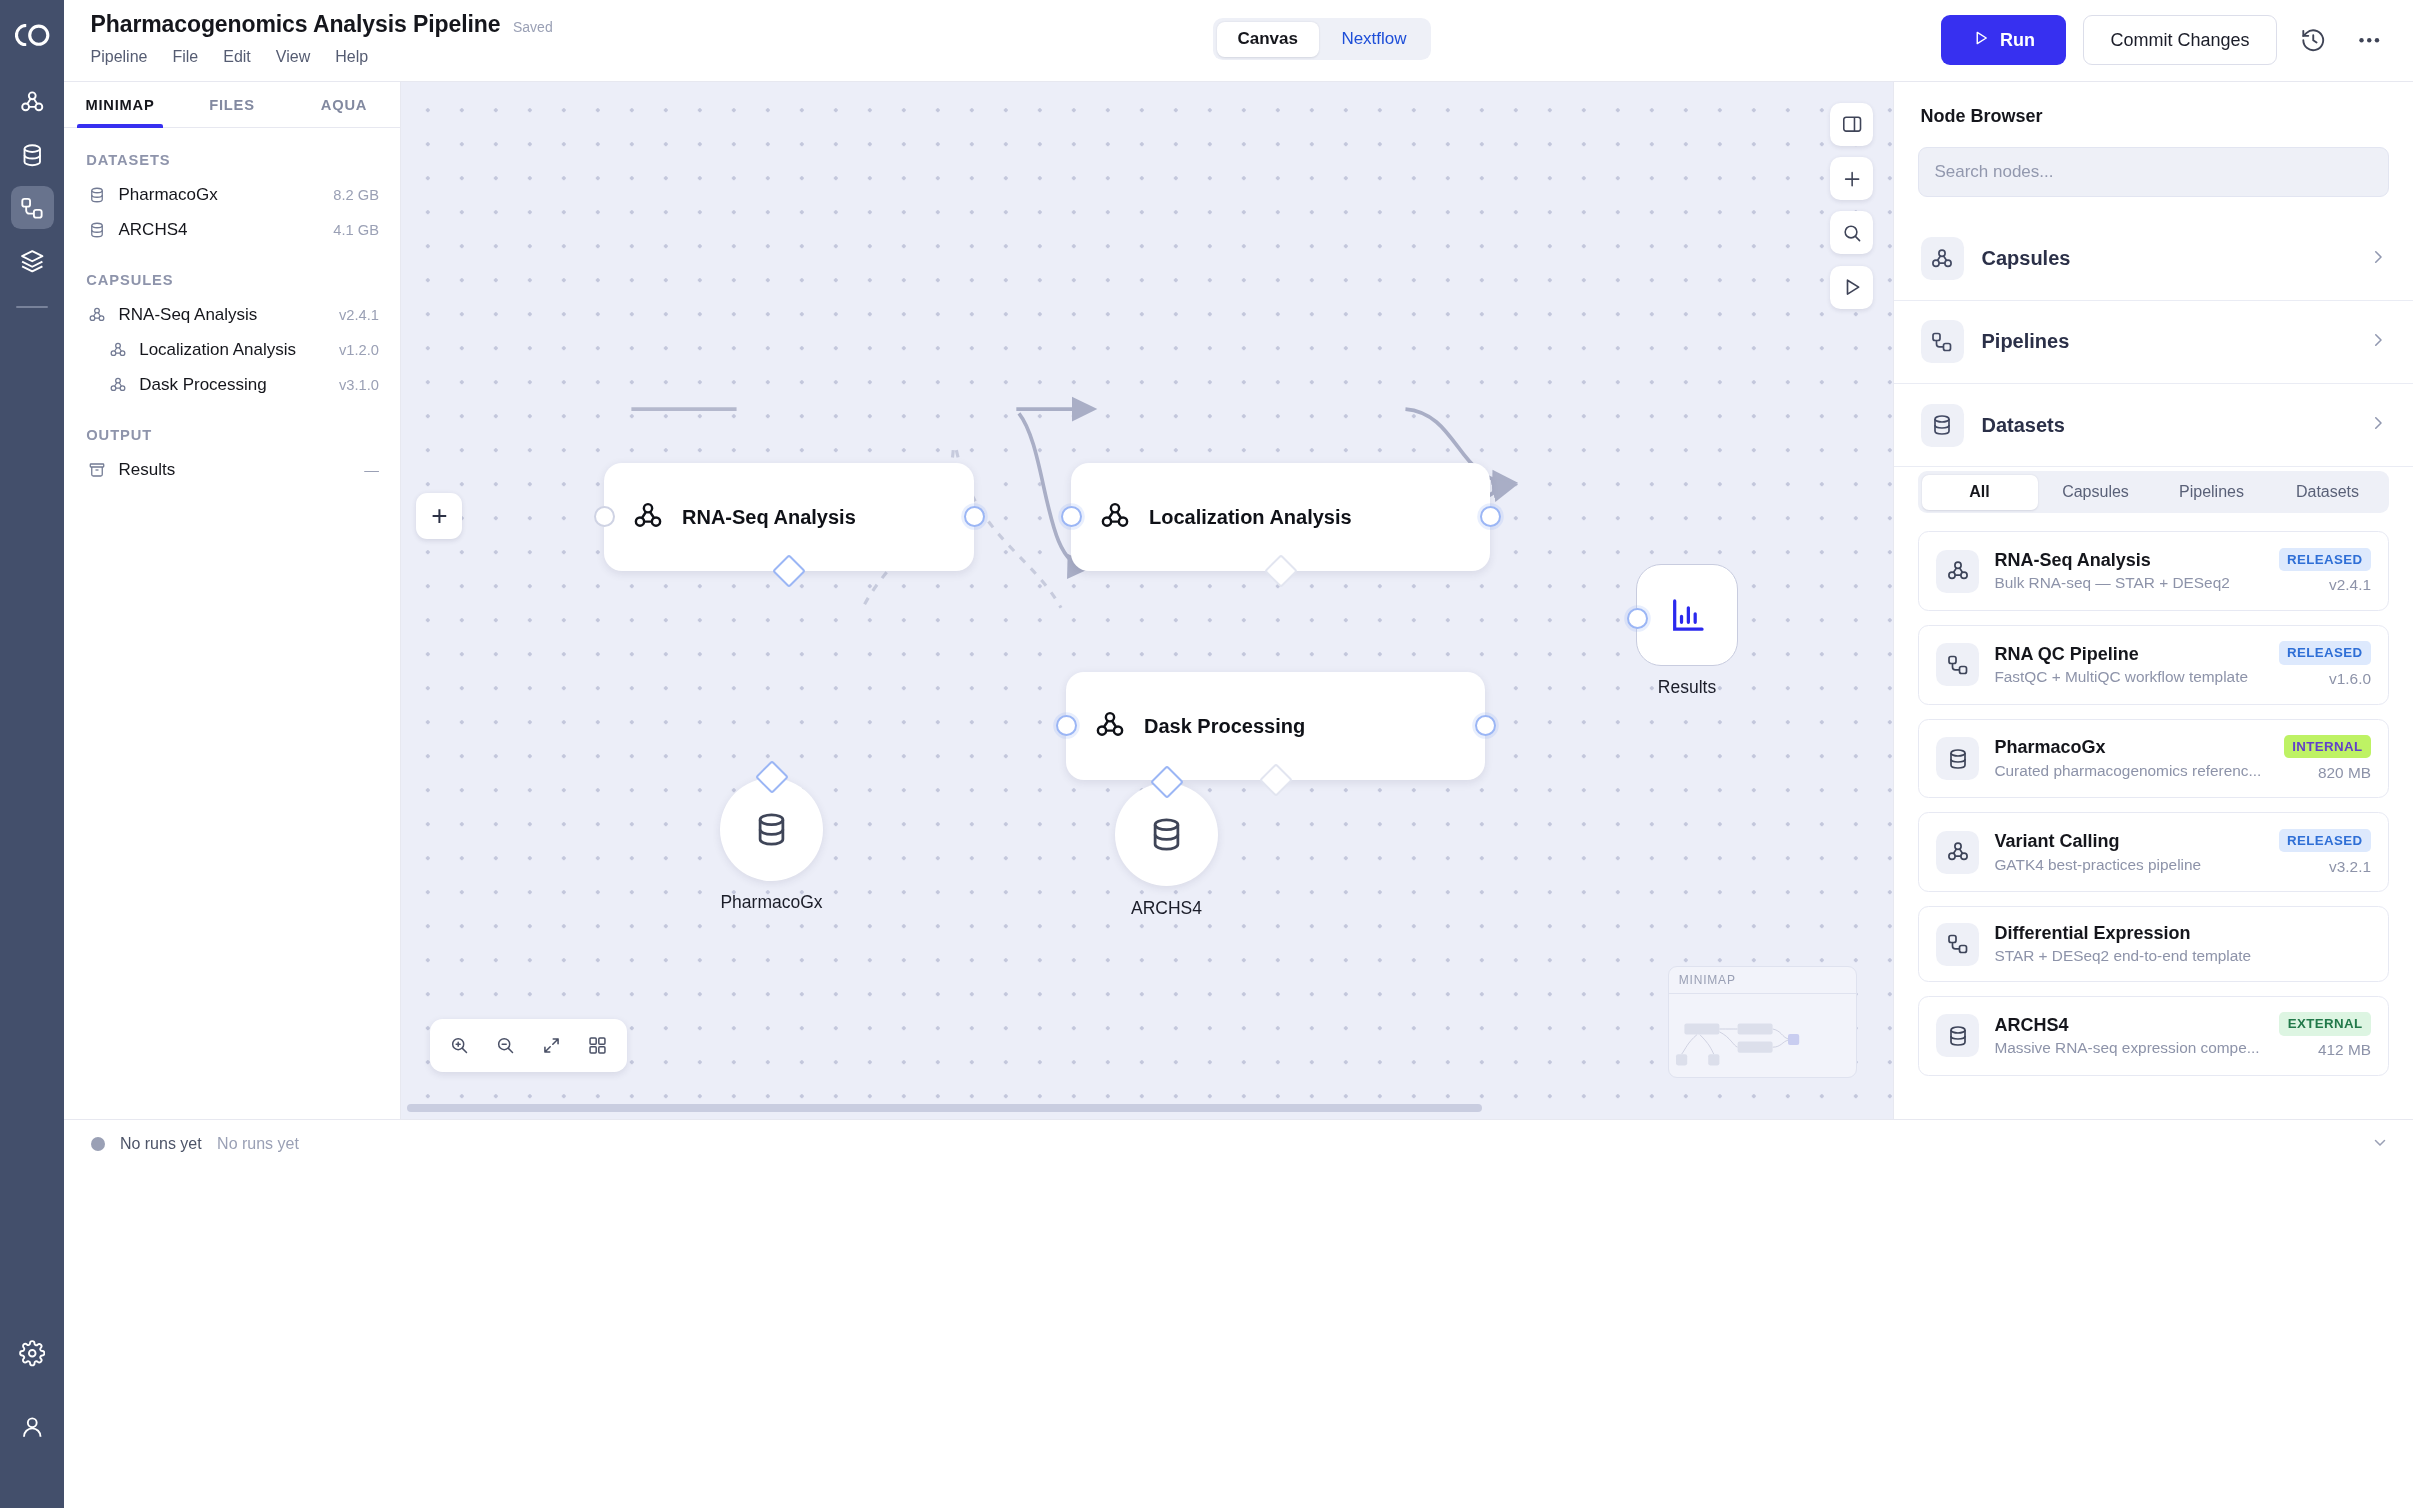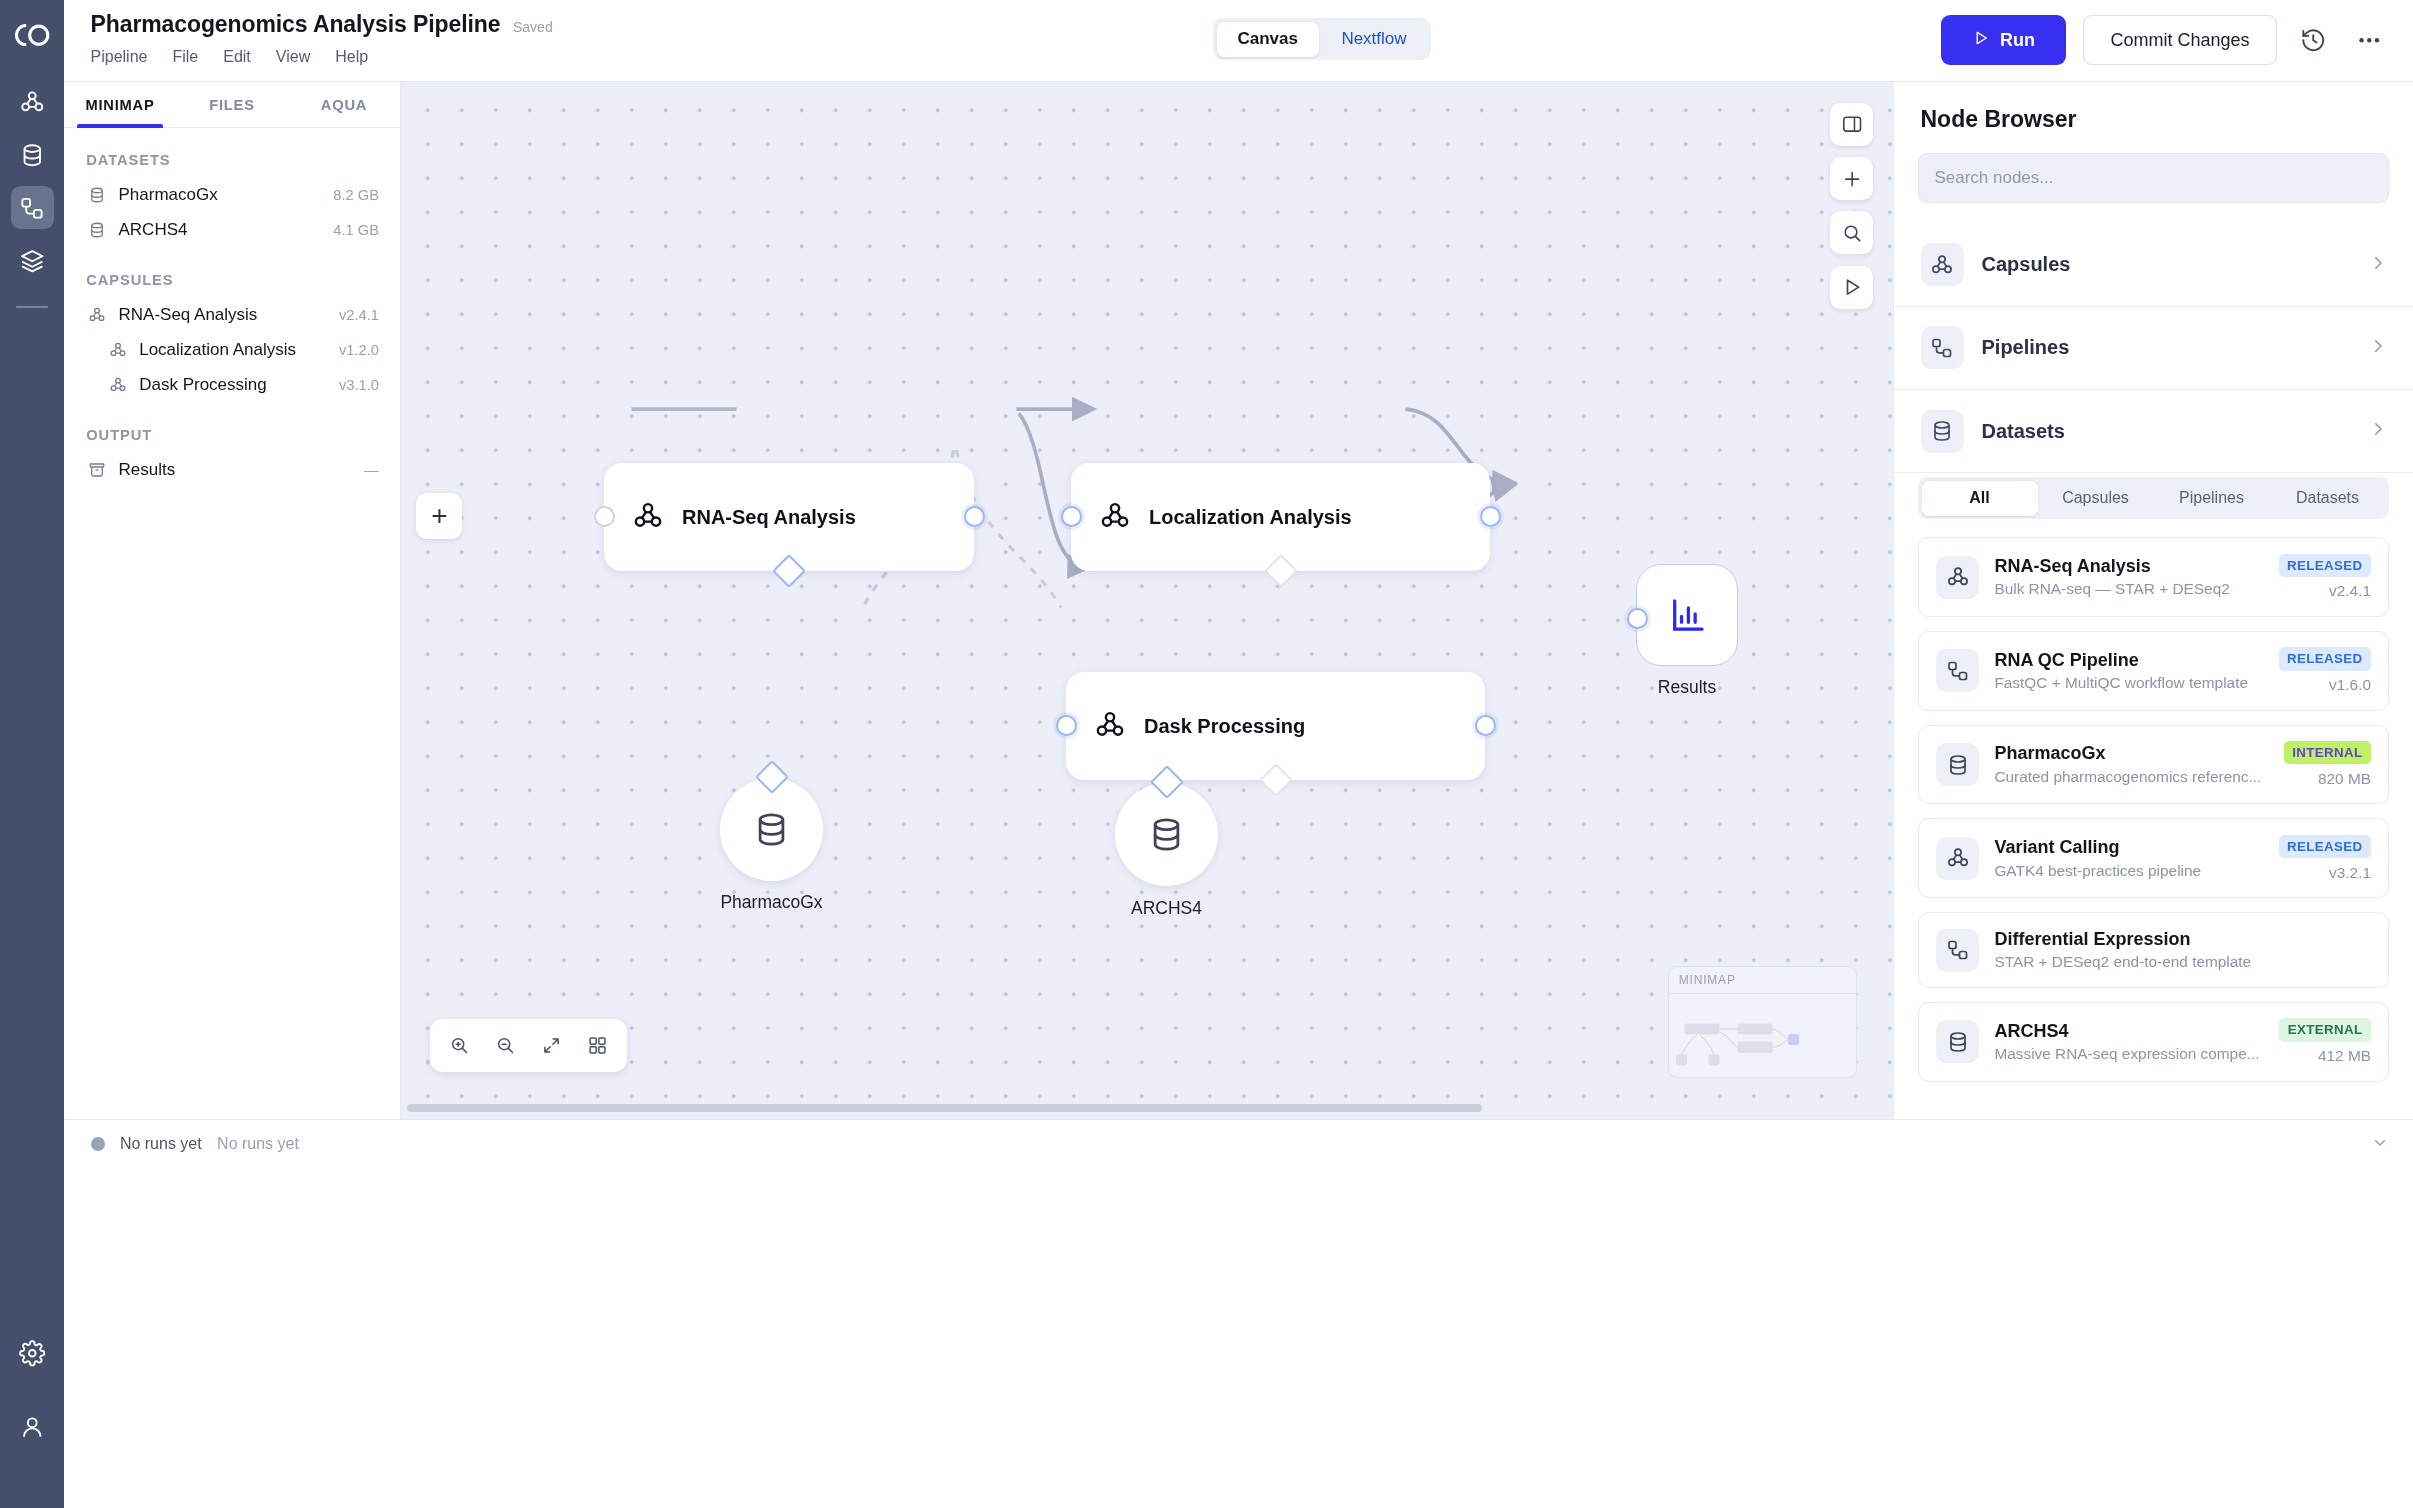--- a/index.html
+++ b/index.html
@@ -177,21 +177,21 @@
     box-shadow: 0 1.4px 5.6px rgba(40,44,80,.12);
     display: flex; align-items: center; justify-content: center;
     font-size: 28px; color: #2c3145; cursor: pointer; line-height: 1;
   }
 
   
   .browser {
     width: 520px; flex: 0 0 520px; border-left: 0.7px solid #e7e8f0;
     background: #fff; display: flex; flex-direction: column; overflow: hidden;
   }
-  .browser-title { font-size: 23px; font-weight: 700; color: #15161c; padding: 24px 0 0 26.5px; }
+  .browser-title { font-size: 18px; font-weight: 700; color: #15161c; padding: 24px 0 0 26.5px; }
   .search {
     margin: 19.6px 24px 0 24px; height: 50px; background: #eef0f7;
     border: 1px solid #e2e5f1; border-radius: 9px; display: flex; align-items: center;
     padding: 0 15.4px;
   }
   .search input {
     border: none; outline: none; background: transparent; width: 100%;
     font-size: 17px; color: #15161c; font-family: "Liberation Sans", sans-serif;
   }
   .search input::placeholder { color: #9298ae; }

